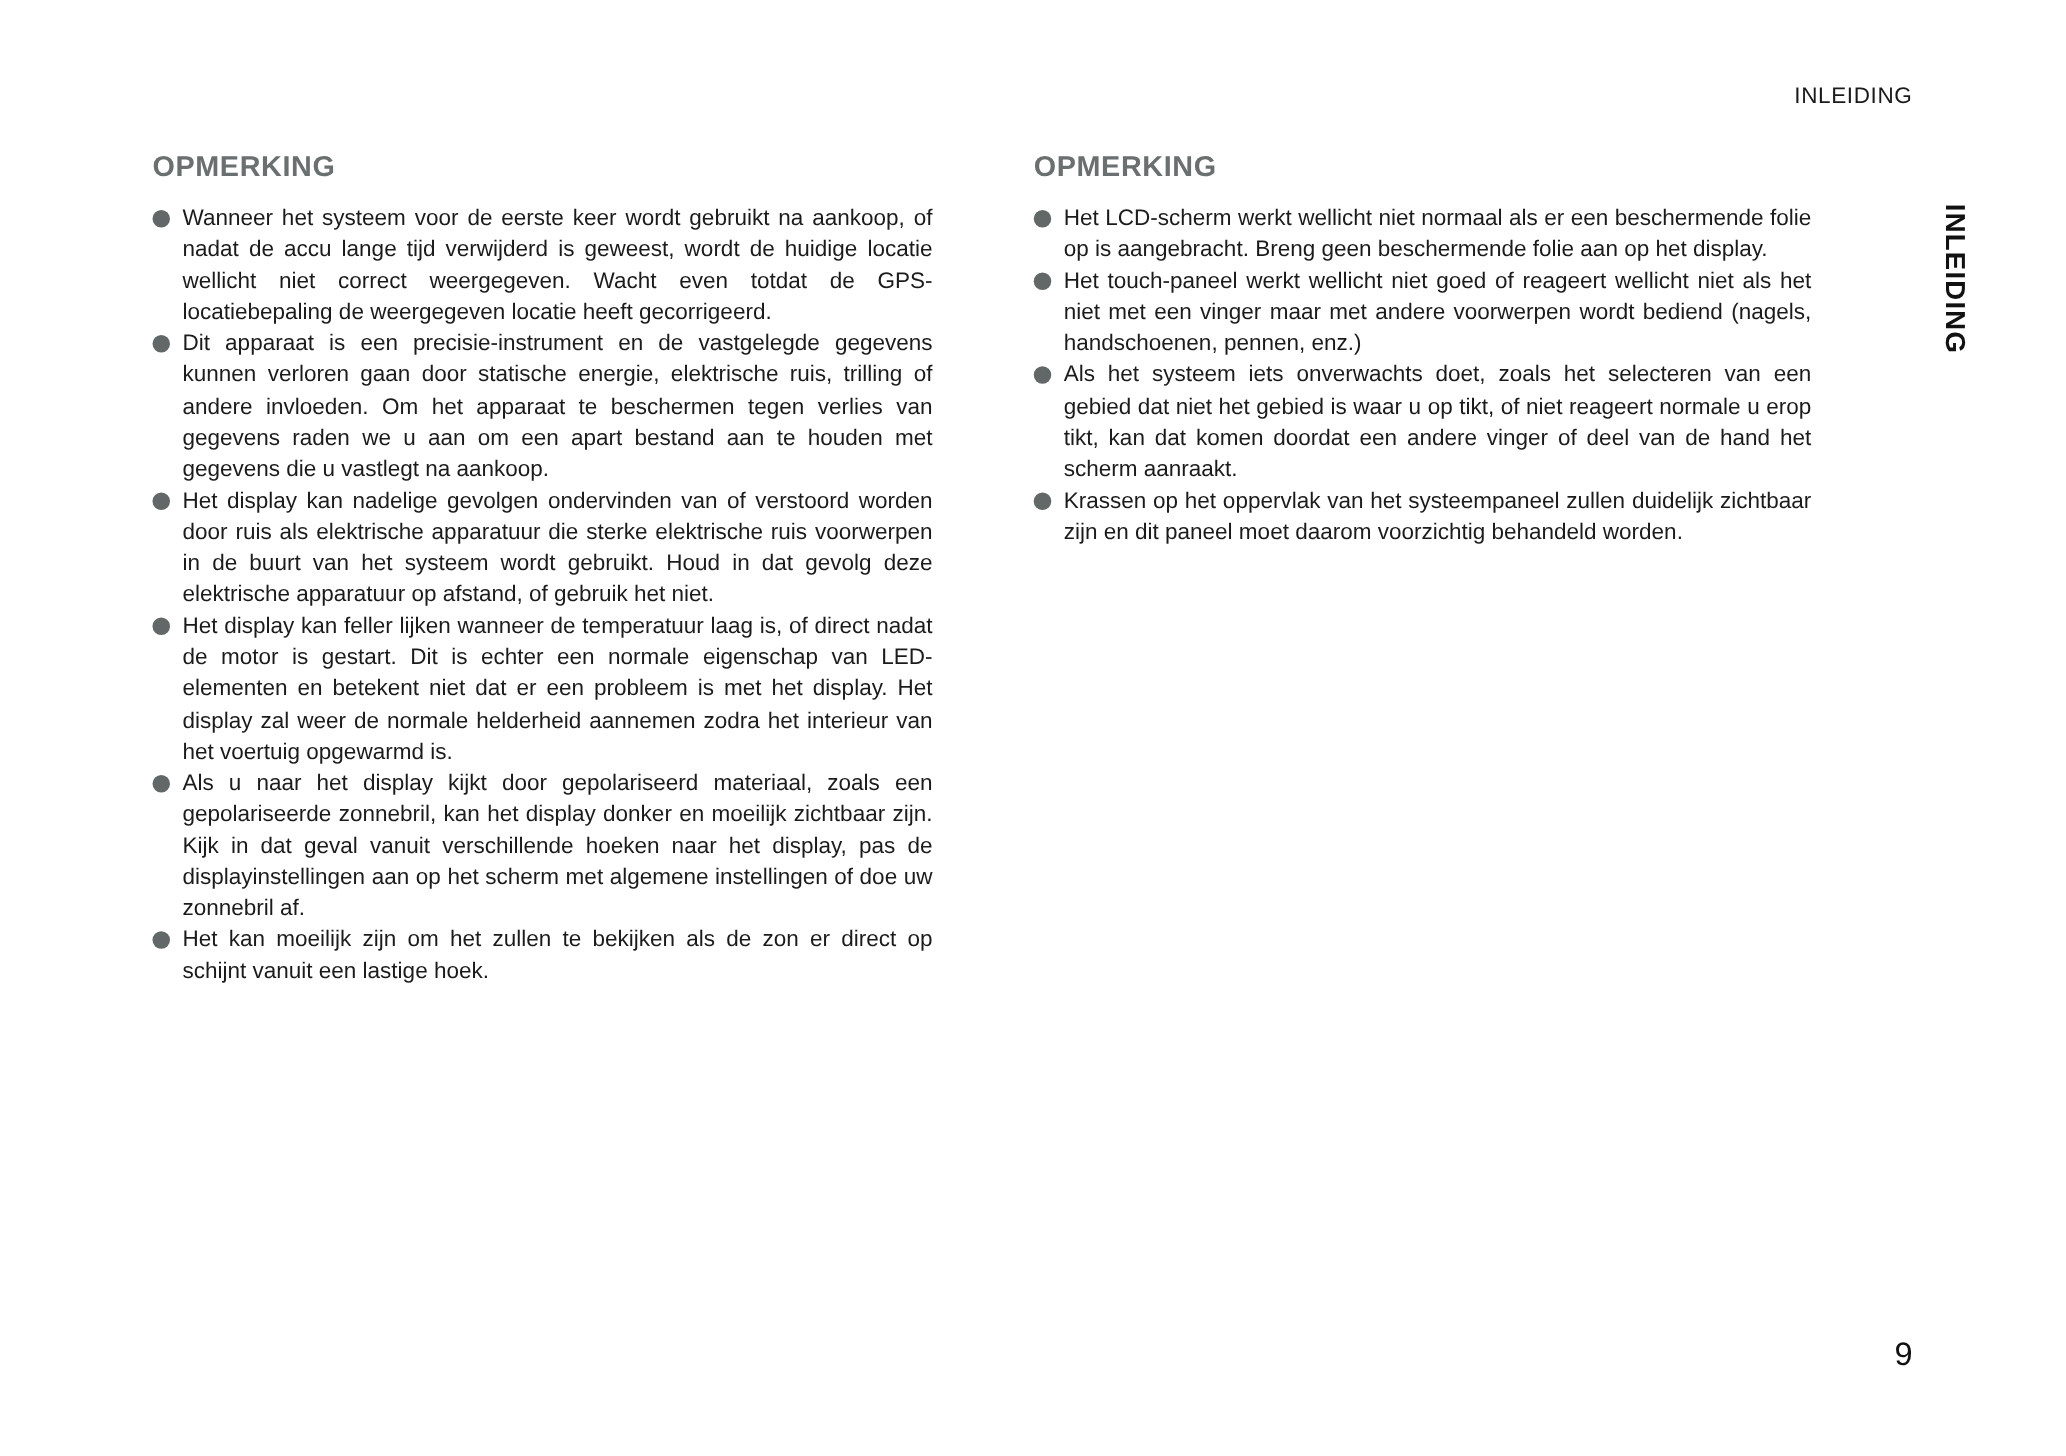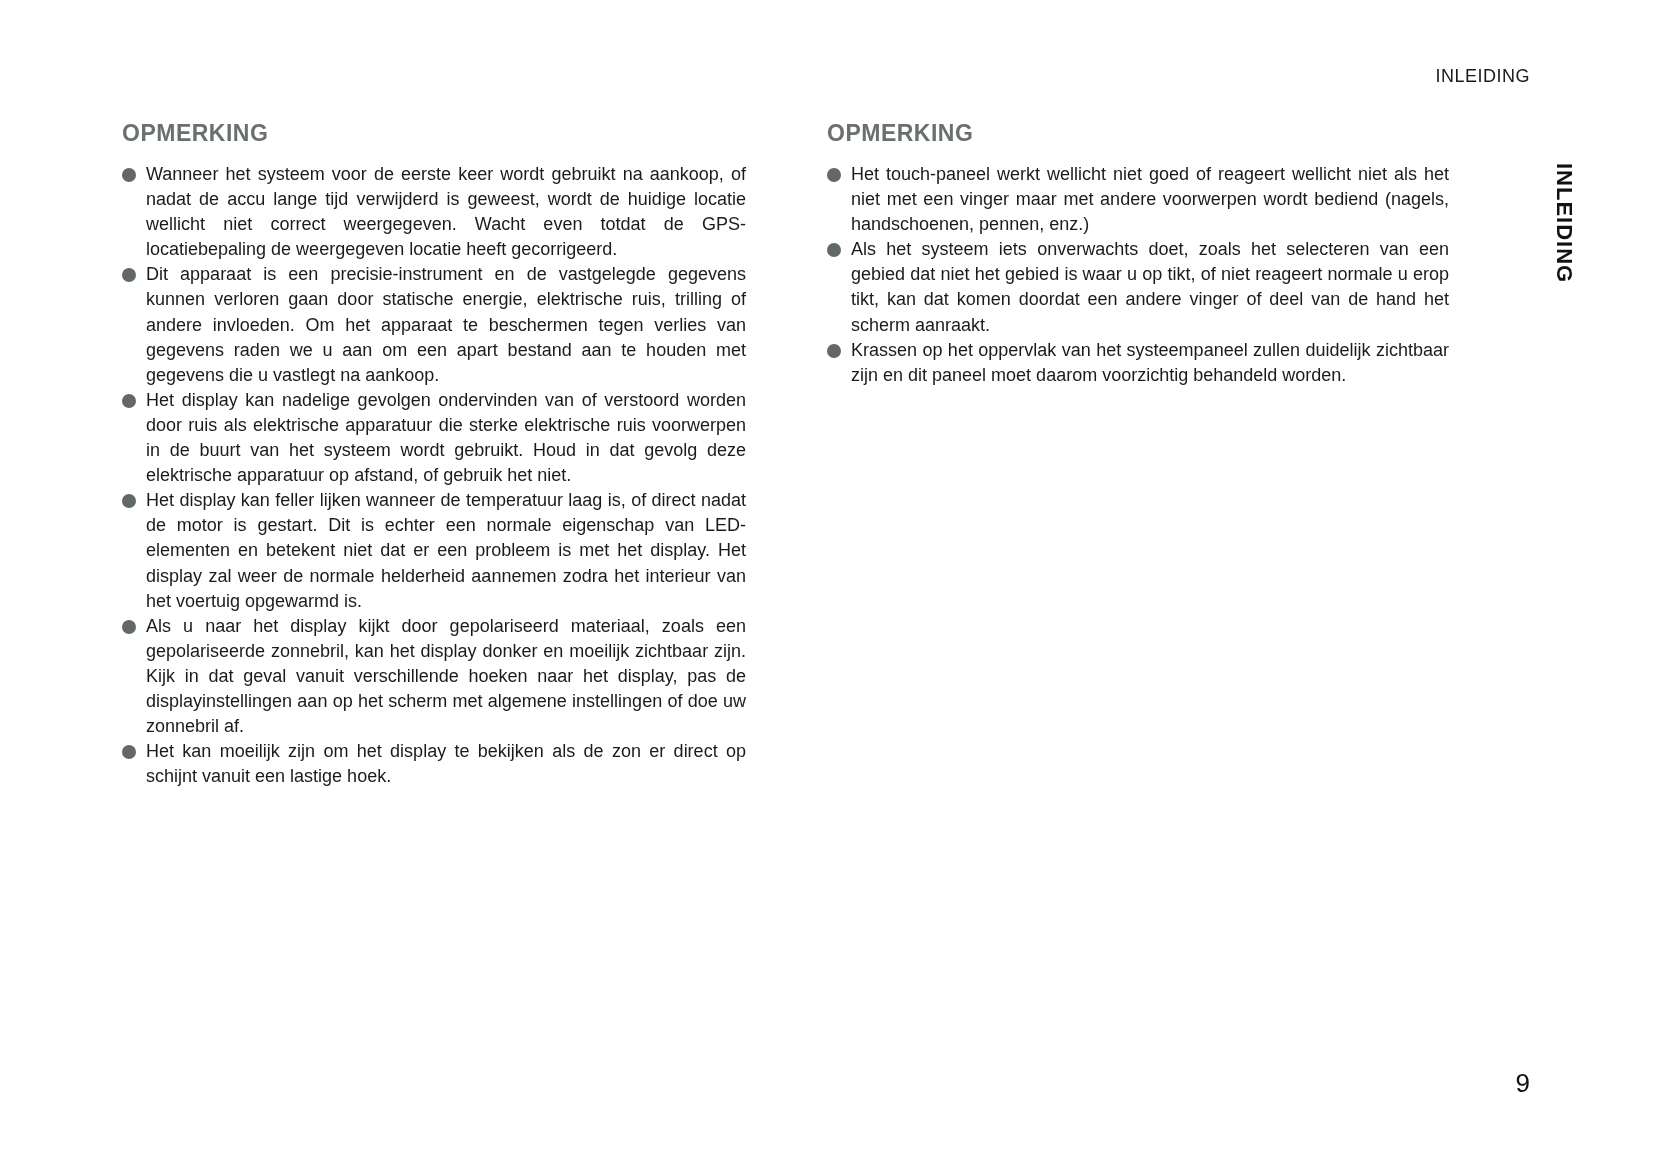--- a/index.html
+++ b/index.html
@@ -99,28 +99,32 @@
       <div class="note-item">
       <span class="bullet"></span>
       <span>Het display kan feller lijken wanneer de temperatuur laag is, of direct nadat de motor is gestart. Dit is echter een normale eigenschap van LED-elementen en betekent niet dat er een probleem is met het display. Het display zal weer de normale helderheid aannemen zodra het interieur van het voertuig opgewarmd is.</span>
     </div>
       <div class="note-item">
       <span class="bullet"></span>
       <span>Als u naar het display kijkt door gepolariseerd materiaal, zoals een gepolariseerde zonnebril, kan het display donker en moeilijk zichtbaar zijn. Kijk in dat geval vanuit verschillende hoeken naar het display, pas de displayinstellingen aan op het scherm met algemene instellingen of doe uw zonnebril af.</span>
     </div>
       <div class="note-item">
       <span class="bullet"></span>
-      <span>Het kan moeilijk zijn om het display te bekijken als de zon er direct op schijnt vanuit een lastige hoek.</span>
+      <span>Het kan moeilijk zijn om het zullen te bekijken als de zon er direct op schijnt vanuit een lastige hoek.</span>
     </div>
     </div>
 </div>
 
 <div class="note-column right">
   <div class="note-heading">OPMERKING</div>
   <div class="note-list">
+      <div class="note-item">
+      <span class="bullet"></span>
+      <span>Het LCD-scherm werkt wellicht niet normaal als er een beschermende folie op is aangebracht. Breng geen beschermende folie aan op het display.</span>
+    </div>
       <div class="note-item">
       <span class="bullet"></span>
       <span>Het touch-paneel werkt wellicht niet goed of reageert wellicht niet als het niet met een vinger maar met andere voorwerpen wordt bediend (nagels, handschoenen, pennen, enz.)</span>
     </div>
       <div class="note-item">
       <span class="bullet"></span>
       <span>Als het systeem iets onverwachts doet, zoals het selecteren van een gebied dat niet het gebied is waar u op tikt, of niet reageert normale u erop tikt, kan dat komen doordat een andere vinger of deel van de hand het scherm aanraakt.</span>
     </div>
       <div class="note-item">
       <span class="bullet"></span>

